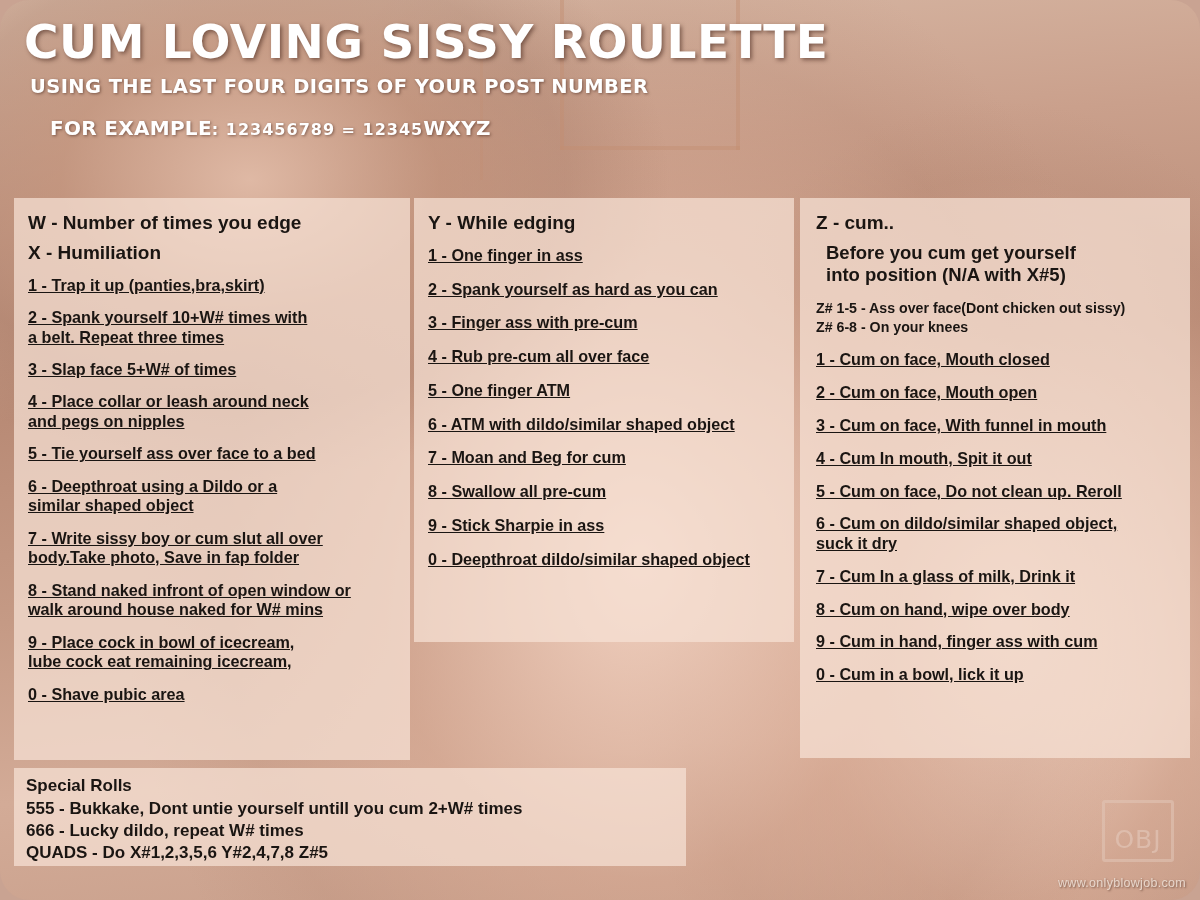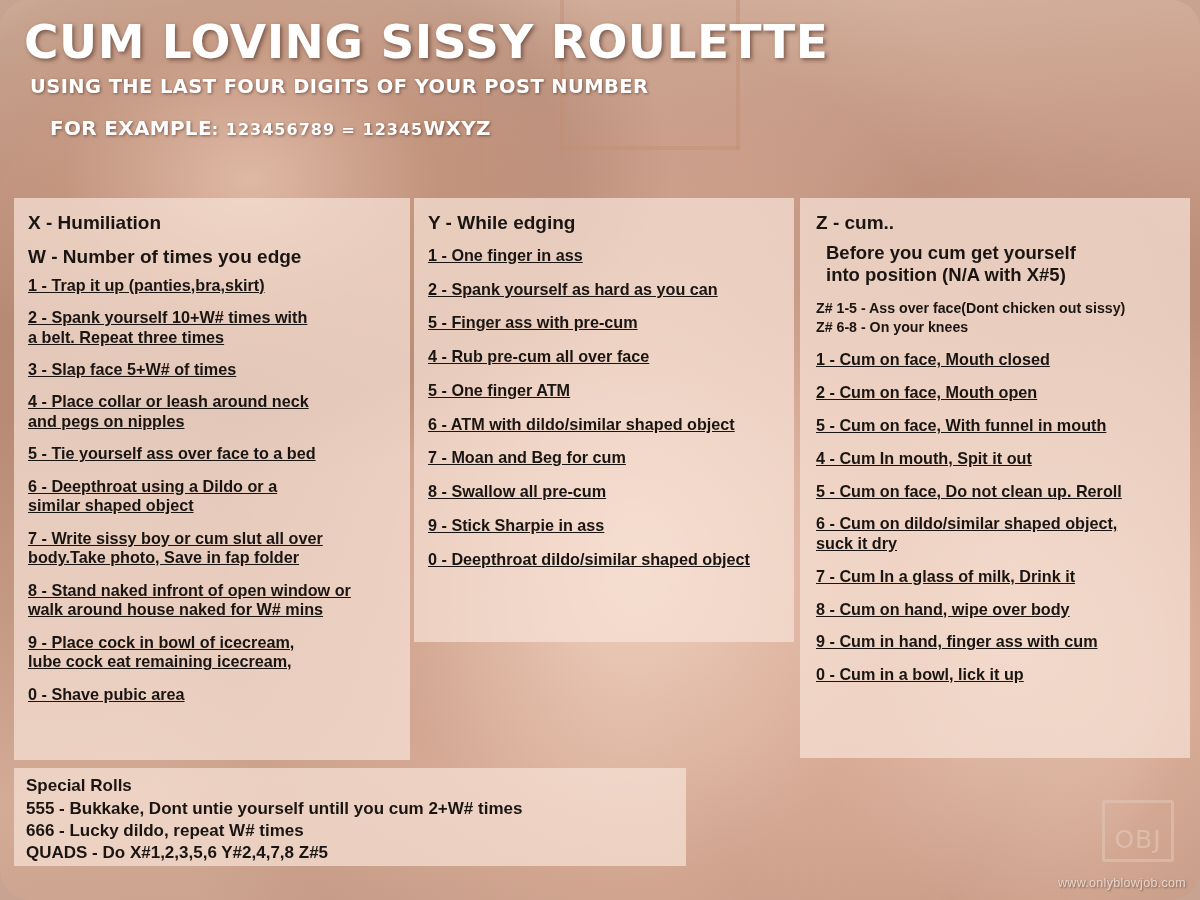--- a/index.html
+++ b/index.html
@@ -187,22 +187,22 @@
 
   <div class="header">
     <h1 class="title">CUM LOVING SISSY ROULETTE</h1>
     <div class="subtitle">USING THE LAST FOUR DIGITS OF YOUR POST NUMBER</div>
     <div class="example">
       <span>FOR EXAMPLE</span><span class="small">: 123456789 = 12345</span><span>WXYZ</span>
     </div>
   </div>
 
   <div class="panel panel-w">
+    <div class="panel-head tight">W - Number of times you edge</div>
     <div class="panel-head">X - Humiliation</div>
-    <div class="panel-head tight">W - Number of times you edge</div>
     <ul class="rows">
       <li>1 - Trap it up (panties,bra,skirt)</li>
       <li>2 - Spank yourself 10+W# times with
      a belt. Repeat three times</li>
       <li>3 - Slap face 5+W# of times</li>
       <li>4 - Place collar or leash around neck
      and pegs on nipples</li>
       <li>5 - Tie yourself ass over face to a bed</li>
       <li>6 - Deepthroat using a Dildo or a
      similar shaped object</li>
@@ -214,21 +214,21 @@
      lube cock eat remaining icecream,</li>
       <li>0 - Shave pubic area</li>
     </ul>
   </div>
 
   <div class="panel panel-y">
     <div class="panel-head">Y - While edging</div>
     <ul class="rows">
       <li>1 - One finger in ass</li>
       <li>2 - Spank yourself as hard as you can</li>
-      <li>5 - Finger ass with pre-cum</li>
+      <li>3 - Finger ass with pre-cum</li>
       <li>4 - Rub pre-cum all over face</li>
       <li>5 - One finger ATM</li>
       <li>6 - ATM with dildo/similar shaped object</li>
       <li>7 - Moan and Beg for cum</li>
       <li>8 - Swallow all pre-cum</li>
       <li>9 - Stick Sharpie in ass</li>
       <li>0 - Deepthroat dildo/similar shaped object</li>
     </ul>
   </div>
 
@@ -236,21 +236,21 @@
     <div class="panel-head tight">Z - cum..</div>
     <div class="panel-subhead" style="white-space:pre-line;">Before you cum get yourself
  into position (N/A with X#5)</div>
     <div class="zmini">
       <div>Z# 1-5 - Ass over face(Dont chicken out sissy)</div>
       <div>Z# 6-8 - On your knees</div>
     </div>
     <ul class="rows">
       <li>1 - Cum on face, Mouth closed</li>
       <li>2 - Cum on face, Mouth open</li>
-      <li>5 - Cum on face, With funnel in mouth</li>
+      <li>3 - Cum on face, With funnel in mouth</li>
       <li>4 - Cum In mouth, Spit it out</li>
       <li>5 - Cum on face, Do not clean up. Reroll</li>
       <li>6 - Cum on dildo/similar shaped object,
      suck it dry</li>
       <li>7 - Cum In a glass of milk, Drink it</li>
       <li>8 - Cum on hand, wipe over body</li>
       <li>9 - Cum in hand, finger ass with cum</li>
       <li>0 - Cum in a bowl, lick it up</li>
     </ul>
   </div>

